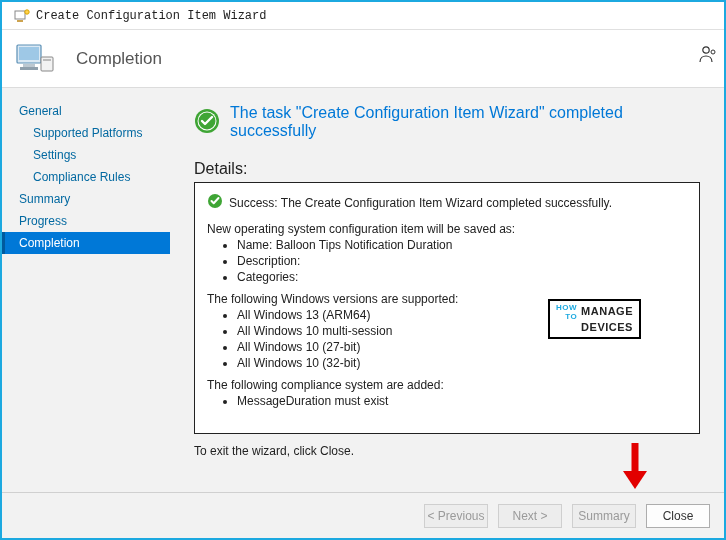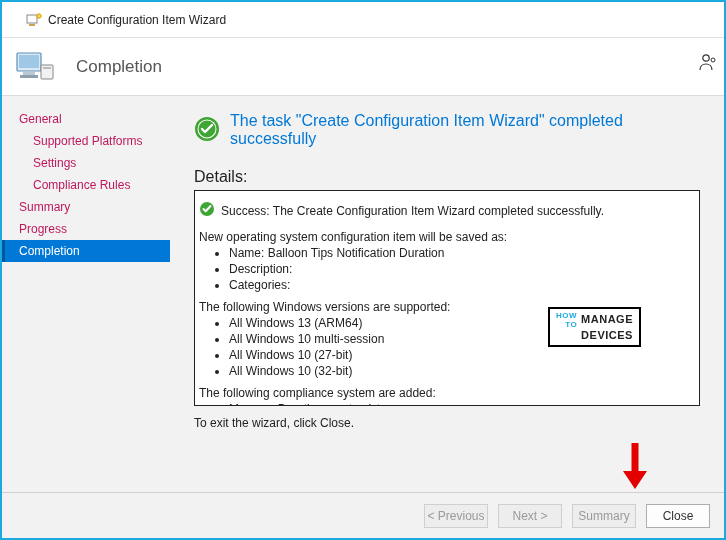--- a/index.html
+++ b/index.html
@@ -1,34 +1,34 @@
 <!DOCTYPE html>
 <html><head>
 <meta charset="utf-8">
 <style>
   * { box-sizing: border-box; margin: 0; padding: 0; }
   html, body { width: 726px; height: 540px; font-family: "Segoe UI", Tahoma, sans-serif; font-size: 12px; color: #222; background: #fff; }
   .window { width: 726px; height: 540px; border: 2px solid #1ca9e0; background: #f2f2f2; display: flex; flex-direction: column; position: relative; overflow: hidden; }
-  .titlebar { height: 36px; background: #fff; display: flex; align-items: center; padding: 0 24px; gap: 6px; border-bottom: 1px solid #e0e0e0; }
+  .titlebar { height: 28px; background: #fff; display: flex; align-items: center; padding: 0 12px; gap: 6px; border-bottom: 1px solid #e0e0e0; font-family: Liberation Mono, monospace; }
   .titlebar .title-icon svg { display: block; }
   .titlebar .title-text { font-size: 12px; color: #222; }
   .header { height: 58px; background: #fff; display: flex; align-items: center; padding: 0 10px; gap: 18px; border-bottom: 1px solid #dcdcdc; position: relative; }
   .header .page-icon { width: 46px; height: 46px; display:flex; align-items:center; justify-content:center; }
   .header .page-title { font-size: 17px; color: #555; }
   .header .user-icon { position: absolute; right: 6px; top: 14px; }
   .body { flex: 1; display: flex; background: #f2f2f2; }
   .sidebar { width: 168px; background: #f2f2f2; padding-top: 12px; }
-  .sidebar .nav-item { padding: 2px 0 2px 14px; font-size: 12px; color: #be185d; cursor: default; line-height: 18px; border-left: 3px solid transparent; }
+  .sidebar .nav-item { padding: 2px 0 2px 14px; font-size: 12px; color: #0369a1; cursor: default; line-height: 18px; border-left: 3px solid transparent; }
   .sidebar .nav-item.child { padding-left: 28px; }
   .sidebar .nav-item.selected { background: #0078d7; color: #fff; border-left: 3px solid #005a9e; }
   .content { flex: 1; padding: 16px 24px 10px 24px; background: #f2f2f2; display: flex; flex-direction: column; position: relative; }
   .success-row { display: flex; align-items: center; gap: 10px; margin-bottom: 20px; }
   .success-row .msg { color: #0078d7; font-size: 16px; }
   .details-label { font-size: 16px; margin-bottom: 4px; }
-  .details-box { flex: 0 0 auto; height: 216px; border: 1px solid #222; background: #fff; padding: 10px 14px 10px 4px; overflow: hidden; font-size: 12px; line-height: 16px; position: relative; }
+  .details-box { flex: 0 0 auto; height: 252px; border: 1px solid #222; background: #fff; padding: 10px 14px 10px 12px; overflow: hidden; font-size: 12px; line-height: 16px; position: relative; }
   .details-box .success-line { display: flex; align-items: center; gap: 6px; margin-bottom: 8px; }
   .details-box .section-head { margin-top: 6px; }
   .details-box ul { list-style: disc; padding-left: 30px; }
   .details-box ul li { }
   .exit-line { margin-top: 10px; font-size: 12px; }
   .footer { height: 46px; border-top: 1px solid #d0d0d0; background: #f2f2f2; display: flex; align-items: center; justify-content: flex-end; padding: 0 14px; gap: 10px; }
   .footer .btn { width: 64px; height: 24px; border: 1px solid #adadad; background: #e6e6e6; color: #333; font-size: 12px; display: flex; align-items: center; justify-content: center; cursor: pointer; }
   .footer .btn.disabled { color: #9a9a9a; border-color: #cfcfcf; background: #ededed; cursor: default; }
   .footer .btn.close { background: #fdfdfd; }
   .watermark { position: absolute; top: 116px; right: 58px; background: #fff; border: 2px solid #000; padding: 2px 6px; font-weight: bold; font-size: 11px; letter-spacing: 0.5px; display:flex; gap:4px; }

